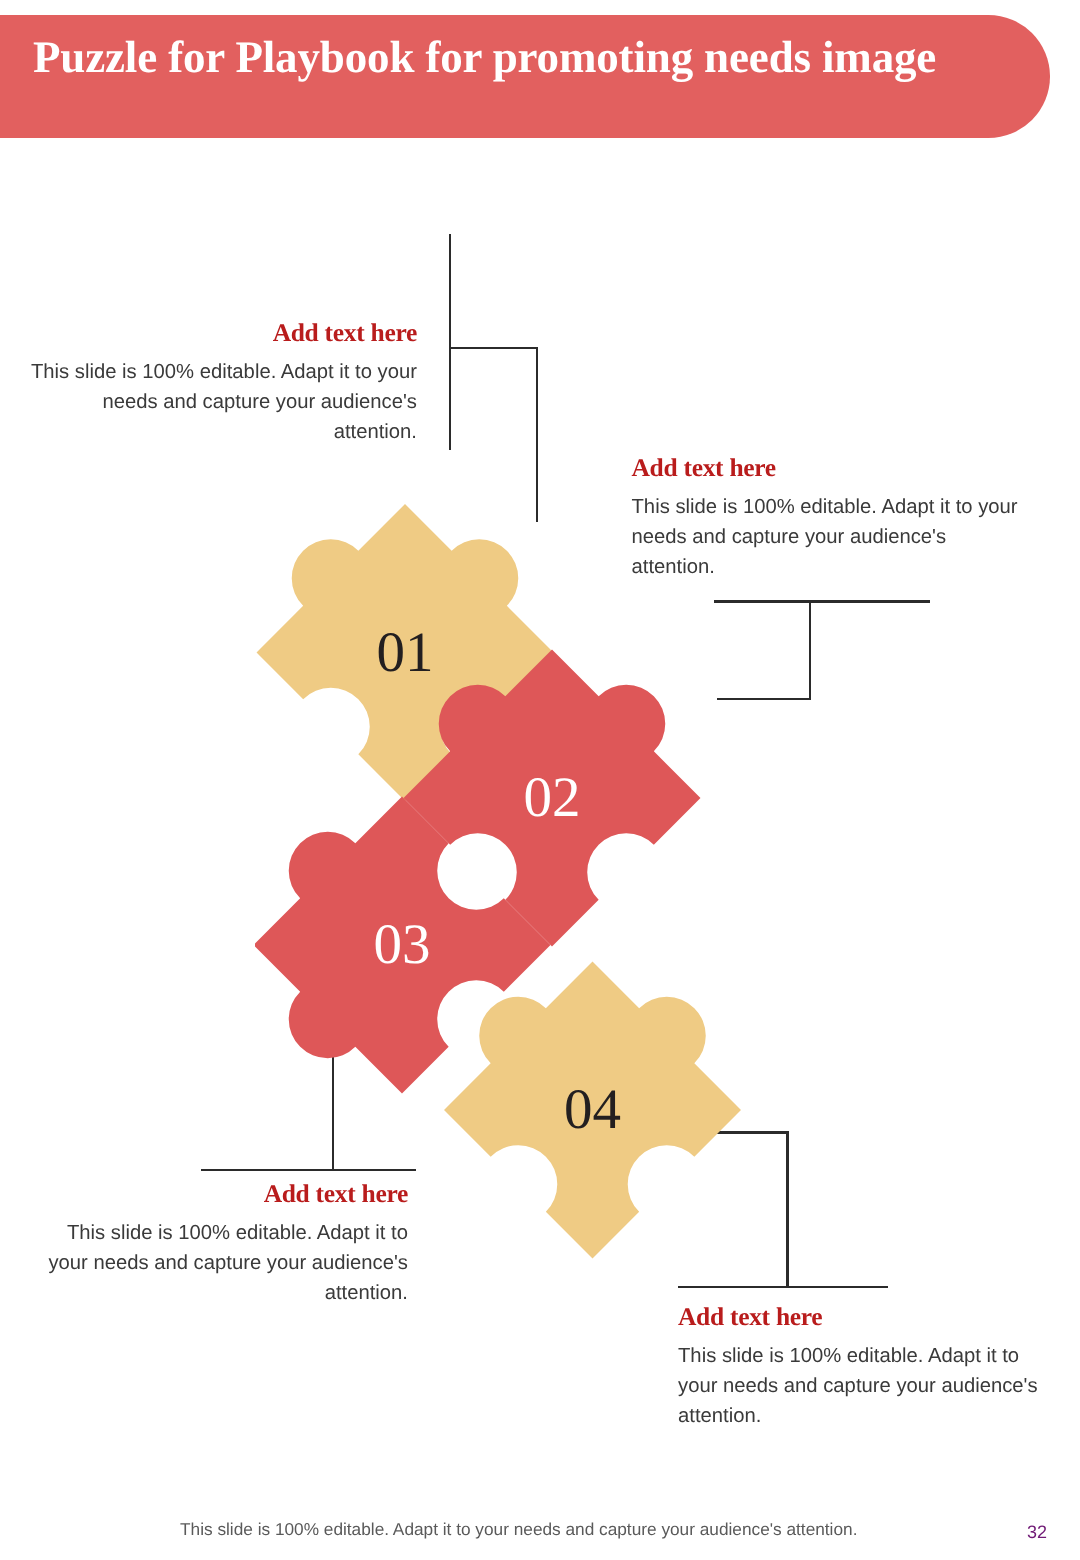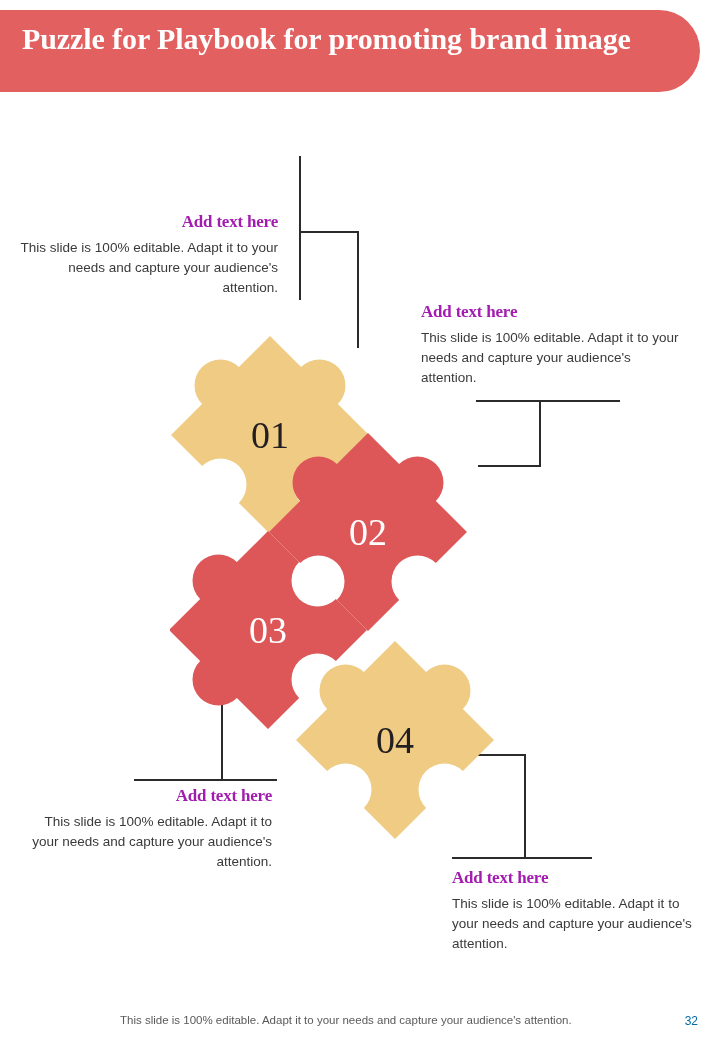--- a/index.html
+++ b/index.html
@@ -54,21 +54,21 @@
     font-family: "Liberation Serif", serif;
     font-size: 38px;
   }
 
   
   .callout { position: absolute; }
   .callout-title {
     font-family: "Liberation Serif", serif;
     font-weight: bold;
     font-size: 17px;
-    color: #a21caf;
+    color: #b91c1c;
     margin: 0 0 6px 0;
     letter-spacing: -0.2px;
   }
   .callout-body {
     font-family: "Liberation Sans", sans-serif;
     font-size: 13.5px;
     line-height: 1.48;
     color: #3A3A3A;
     margin: 0;
   }
@@ -96,29 +96,29 @@
     font-size: 11.5px;
     color: #5A5A5A;
     font-family: "Liberation Sans", sans-serif;
     white-space: nowrap;
   }
   #page-number {
     position: absolute;
     right: 22px;
     top: 1014px;
     font-size: 12px;
-    color: #0369a1;
+    color: #701a75;
     font-family: "Liberation Sans", sans-serif;
   }
 </style>
 </head>
 <body>
 
 <div id="title-banner">
-  <div id="title-text">Puzzle for Playbook for promoting brand image</div>
+  <div id="title-text">Puzzle for Playbook for promoting needs image</div>
 </div>
 
 <svg id="connectors" viewBox="0 0 720 1040" width="720" height="1040">
   <g stroke="#2B2B2B" stroke-width="1.4" fill="none" shape-rendering="crispEdges">
 
     <path d="M300,156 L300,300"></path>
     <path d="M300,232 L358,232 L358,348"></path>
 
     <path d="M476,401 L620,401"></path>
     <path d="M540,401 L540,466 L478,466"></path>

